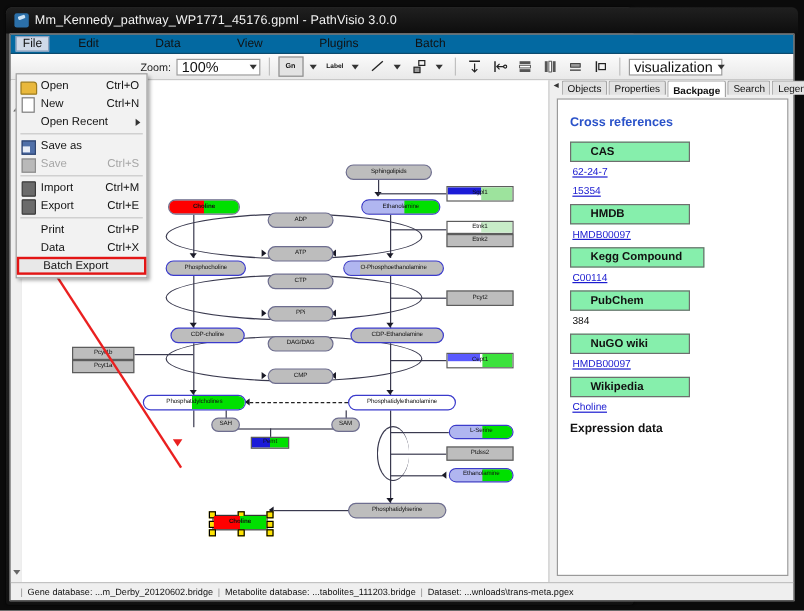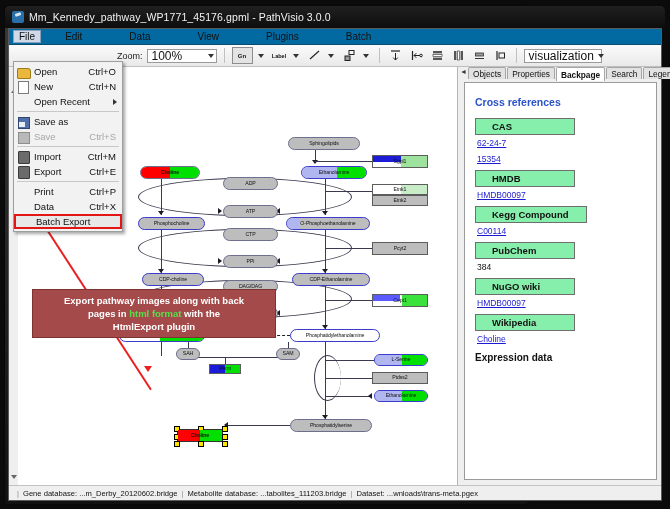--- a/index.html
+++ b/index.html
@@ -434,25 +434,20 @@
 
         <div class="node gene" style="left:191px;top:297px;width:32px;height:10px;overflow:hidden;">
           <div class="fill" style="left:0;width:50%;background:#1b1bd8;"></div>
           <div class="fill" style="right:0;width:50%;background:#00e000;"></div>
           <span>Pemt</span>
             </div>
 
         <div class="redline" style="left:24px;top:154px;width:200px;transform:rotate(57deg);"></div>
         <div class="ahead dn" style="left:126px;top:299px;border-top-color:#ea2020;border-left-width:4px;border-right-width:4px;border-top-width:6px;"></div>
 
-        <div class="callout" style="left:14px;top:222px;width:244px;">
-          <div>Export pathway images along with back</div>
-          <div><span>pages in </span><span class="hl">html format</span><span> with the</span></div>
-          <div>HtmlExport plugin</div>
-        </div>
       </div>
     </div>
 
     <div class="sidebar">
       <div class="tabrow">
         <div class="pin">◄</div>
         <div class="tab">Objects</div>
         <div class="tab">Properties</div>
         <div class="tab sel">Backpage</div>
         <div class="tab">Search</div>

